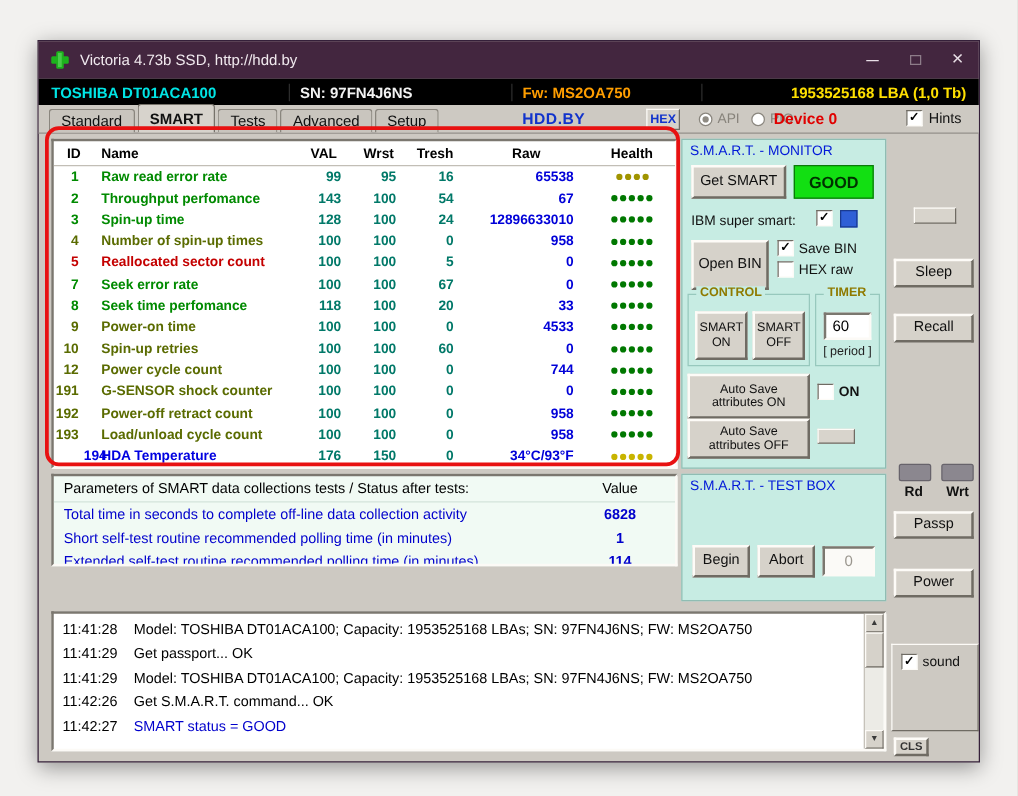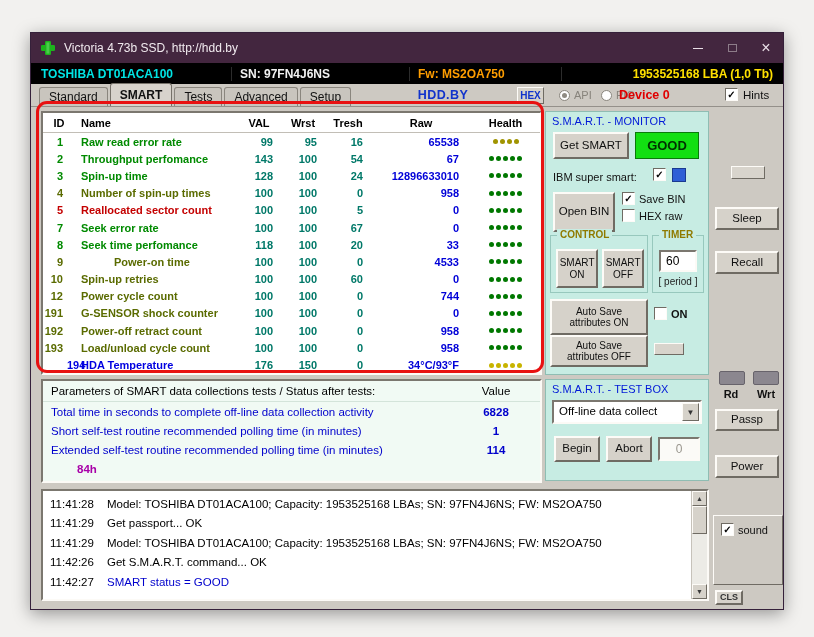--- a/index.html
+++ b/index.html
@@ -71,21 +71,21 @@
   .t-head .h-name { text-align:left; padding-left:6px; }
   .t-row { height:17.2px; }
   .c-id { text-align:right; padding-right:12px; }
   .c-name { padding-left:6px; white-space:nowrap; }
   .c-num { text-align:right; padding-right:8px; }
   .c-raw { text-align:right; padding-right:12px; }
   .c-health { display:flex; justify-content:center; align-items:center; gap:2px; }
   .dot { width:5px; height:5px; border-radius:50%; display:inline-block; }
 
   
-  .params { position:absolute; left:10px; top:346px; width:501px; height:104px;
+  .params { position:absolute; left:10px; top:346px; width:501px; height:74px;
     background:#f1faf4; border:2px solid; border-color:#7b776f #fcfaf6 #fcfaf6 #7b776f;
     font-size:11.5px; overflow:hidden; }
   .p-head { display:flex; height:21px; align-items:center; color:#000; border-bottom:1px solid #d4e4da; }
   .p-head .p-label { font-size:11.5px; }
   .p-row { display:flex; height:19px; align-items:center; }
   .p-label { flex:1; padding-left:8px; white-space:nowrap; }
   .p-value { width:88px; text-align:center; font-weight:bold; }
   .p-head .p-value { font-weight:normal; }
 
   
@@ -341,21 +341,21 @@
             <span class="c-health">
               <span class="dot" style="background: rgb(0, 120, 0);"></span>
               <span class="dot" style="background: rgb(0, 120, 0);"></span>
               <span class="dot" style="background: rgb(0, 120, 0);"></span>
               <span class="dot" style="background: rgb(0, 120, 0);"></span>
               <span class="dot" style="background: rgb(0, 120, 0);"></span>
             </span>
           </div>
           <div class="t-row">
             <span class="c-id" style="color: rgb(90, 107, 0);">9</span>
-            <span class="c-name" style="color: rgb(90, 107, 0); margin-left: 33px;">Power-on time</span>
+            <span class="c-name" style="color: rgb(90, 107, 0);">Power-on time</span>
             <span class="c-num" style="color: rgb(0, 120, 104);">100</span>
             <span class="c-num" style="color: rgb(0, 120, 104);">100</span>
             <span class="c-num" style="color: rgb(0, 120, 104);">0</span>
             <span class="c-raw" style="color: rgb(0, 0, 216);">4533</span>
             <span class="c-health">
               <span class="dot" style="background: rgb(0, 120, 0);"></span>
               <span class="dot" style="background: rgb(0, 120, 0);"></span>
               <span class="dot" style="background: rgb(0, 120, 0);"></span>
               <span class="dot" style="background: rgb(0, 120, 0);"></span>
               <span class="dot" style="background: rgb(0, 120, 0);"></span>
@@ -542,24 +542,20 @@
       <span class="cb-row m-on-cb">
         <span class="cb"></span>
         <span>ON</span>
       </span>
       <div class="btn two-line m-auto-off">Auto Save attributes OFF</div>
       <span class="m-ind"></span>
     </div>
 
     <div class="panel-cyan testbox">
       <span class="panel-title">S.M.A.R.T. - TEST BOX</span>
-      <div class="tb-combo sunken-white">
-        <span class="tb-combo-text">Off-line data collect</span>
-        <span class="combo-arrow">▼</span>
-      </div>
       <div class="btn tb-begin">Begin</div>
       <div class="btn tb-abort">Abort</div>
       <div class="tb-count">0</div>
     </div>
 
     <span class="sb-ind1"></span>
     <div class="btn sb-sleep">Sleep</div>
     <div class="btn sb-recall">Recall</div>
     <span class="led sb-rd-box"></span>
     <span class="led sb-wrt-box"></span>

